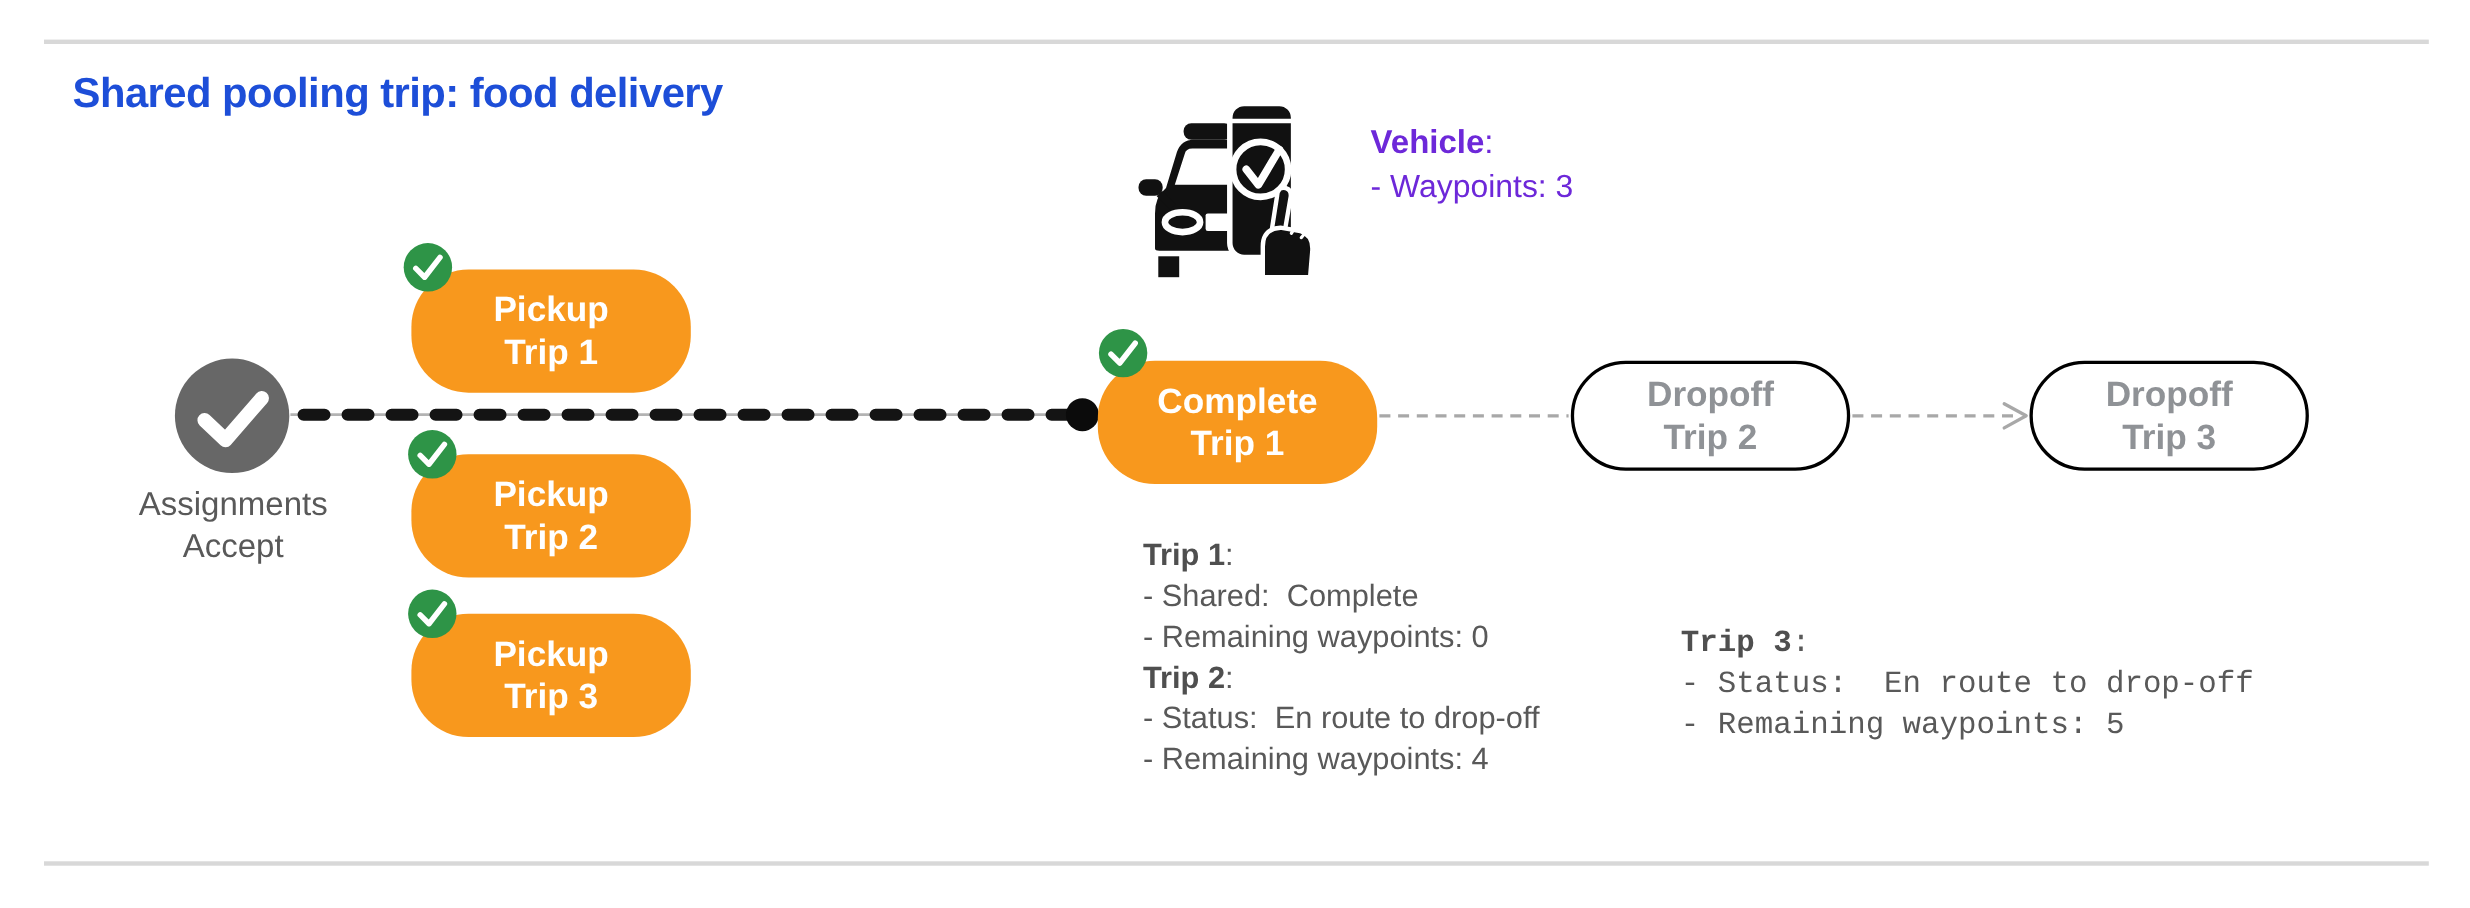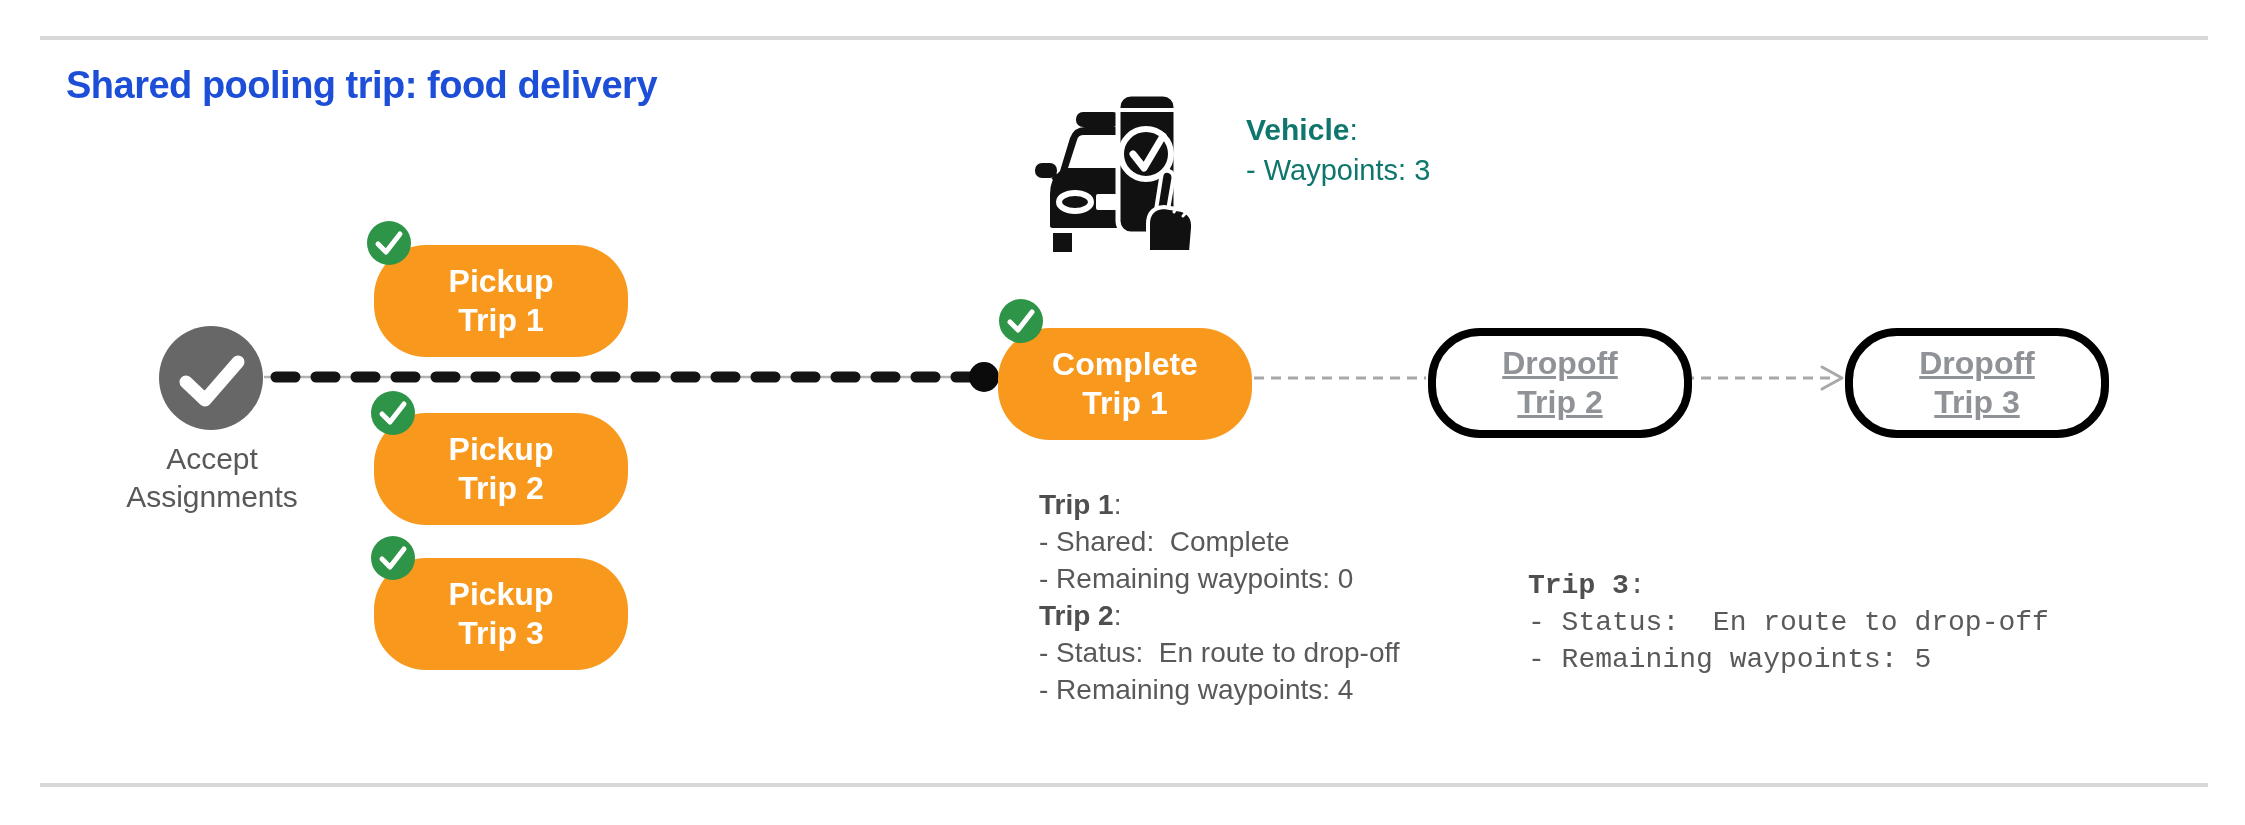--- a/index.html
+++ b/index.html
@@ -12,39 +12,39 @@
   }
   .rule{position:absolute;left:40px;width:2168px;height:4px;background:#d8d8d8;}
   .rule-top{top:36px;}
   .rule-bottom{top:783px;}
   .title{
     position:absolute;left:66px;top:64px;margin:0;
     font-size:38px;font-weight:bold;color:#1d4ed8;letter-spacing:-0.5px;
   }
   .connectors{position:absolute;left:0;top:0;z-index:1;}
   .vehicle-icon{position:absolute;left:1030px;top:76px;width:190px;height:180px;z-index:2;}
-  .vehicle-info{position:absolute;left:1246px;top:110px;z-index:2;color:#0f766e;}
+  .vehicle-info{position:absolute;left:1246px;top:110px;z-index:2;color:#6d28d9;}
   .vehicle-label{font-size:30px;line-height:40px;}
   .vehicle-label .b{font-weight:bold;}
   .vehicle-waypoints{font-size:29px;line-height:40px;white-space:pre-wrap;text-align:right;}
   .accept-node{
     position:absolute;left:159px;top:326px;width:104px;height:104px;
     background:#676767;border-radius:50%;z-index:2;
   }
   .accept-label{
     position:absolute;left:52px;top:440px;width:320px;z-index:2;
     text-align:center;color:#595959;font-size:30px;line-height:38px;
   }
   .pill{
     position:absolute;width:254px;height:112px;border-radius:52px;z-index:2;
     display:flex;flex-direction:column;align-items:center;justify-content:center;
     font-size:32px;font-weight:bold;line-height:39px;text-align:center;
   }
   .pill-orange{background:#F8981D;color:#ffffff;}
-  .pill-outline{background:#ffffff;border:8px solid #000000;color:#8f9296;width:248px;height:94px;text-decoration:underline;}
+  .pill-outline{background:#ffffff;border:3px solid #000000;color:#8f9296;width:248px;height:94px;}
   .badge{position:absolute;width:46px;height:46px;z-index:3;}
   .details{position:absolute;z-index:2;color:#595959;font-size:28px;line-height:37px;}
   .d-line{white-space:pre-wrap;}
   .d-head .b{font-weight:bold;color:#4f4f4f;}
 </style>
 </head>
 <body>
 
 <div class="canvas">
 
@@ -94,22 +94,22 @@
     <div class="vehicle-label"><span class="b">Vehicle</span><span>:</span></div>
     <div class="vehicle-waypoints">- Waypoints: 3</div>
   </div>
 
   <div class="accept-node">
     <svg width="104" height="104" viewBox="0 0 104 104">
       <polyline points="27,56 46,74 79,36" fill="none" stroke="#ffffff" stroke-width="13" stroke-linecap="round" stroke-linejoin="round"></polyline>
     </svg>
   </div>
   <div class="accept-label">
+    <div>Assignments</div>
     <div>Accept</div>
-    <div>Assignments</div>
   </div>
 
   <div class="pill pill-orange" style="left:374px;top:245px;">
     <span>Pickup</span>
     <span>Trip 1</span>
   </div>
   <div class="pill pill-orange" style="left:374px;top:413px;">
     <span>Pickup</span>
     <span>Trip 2</span>
   </div>

